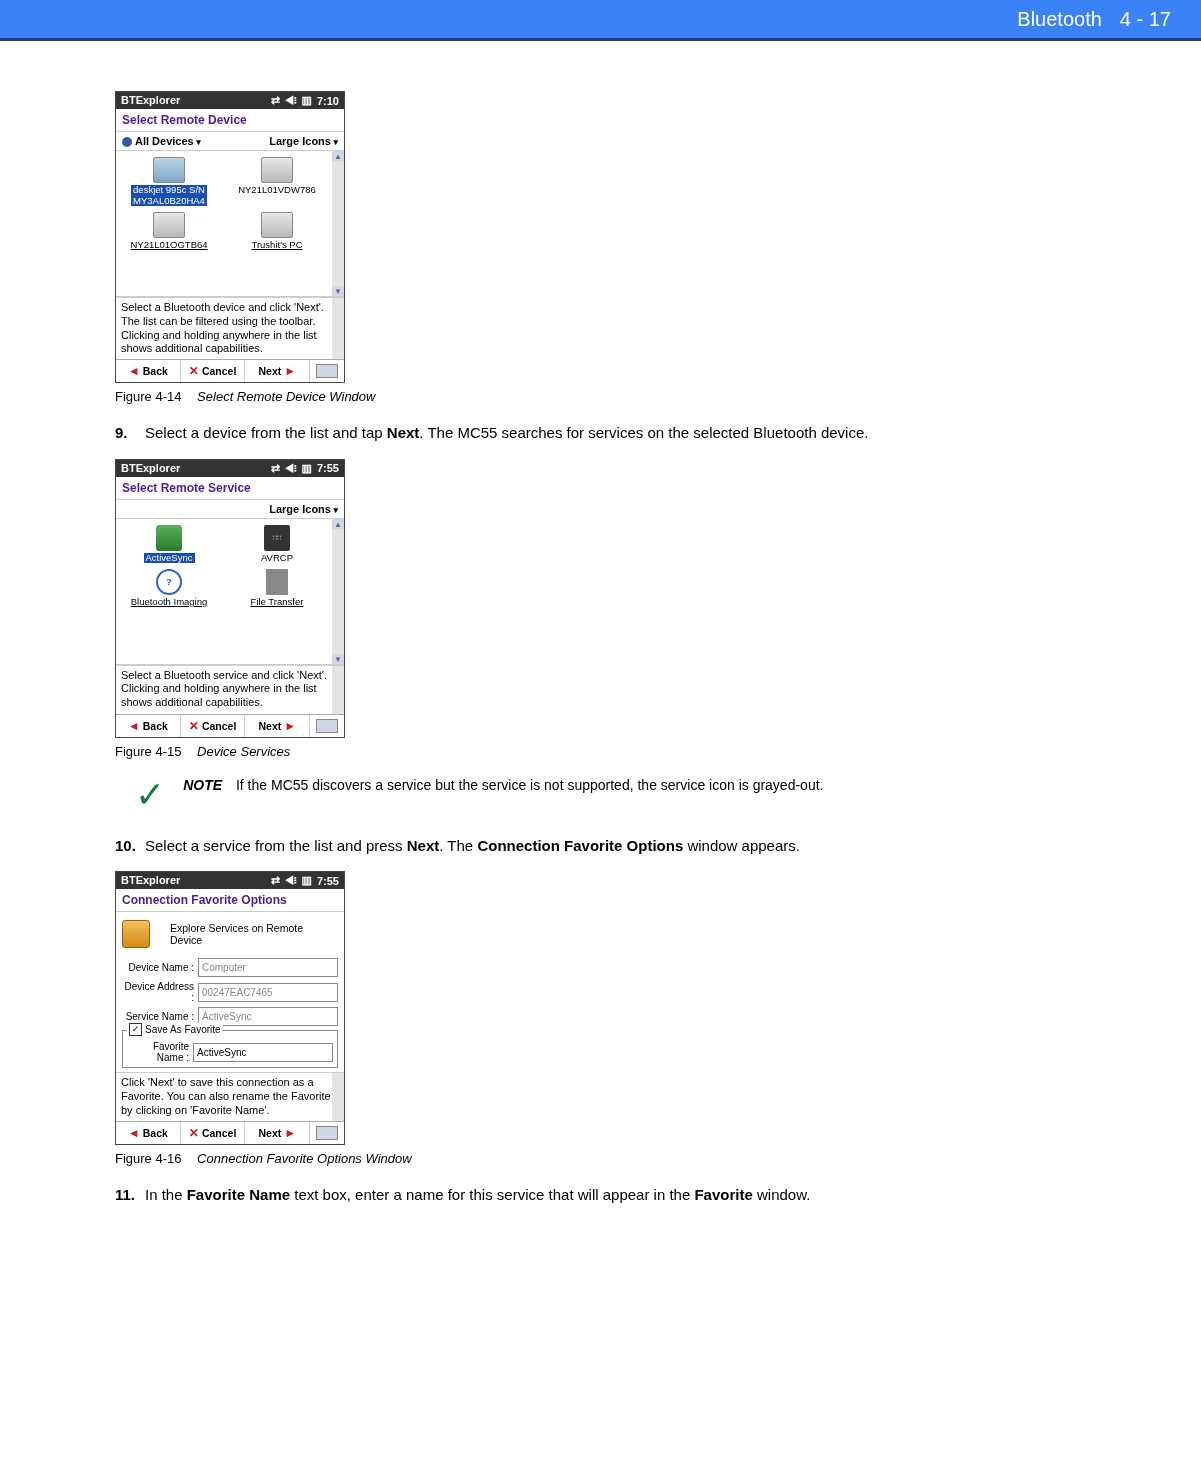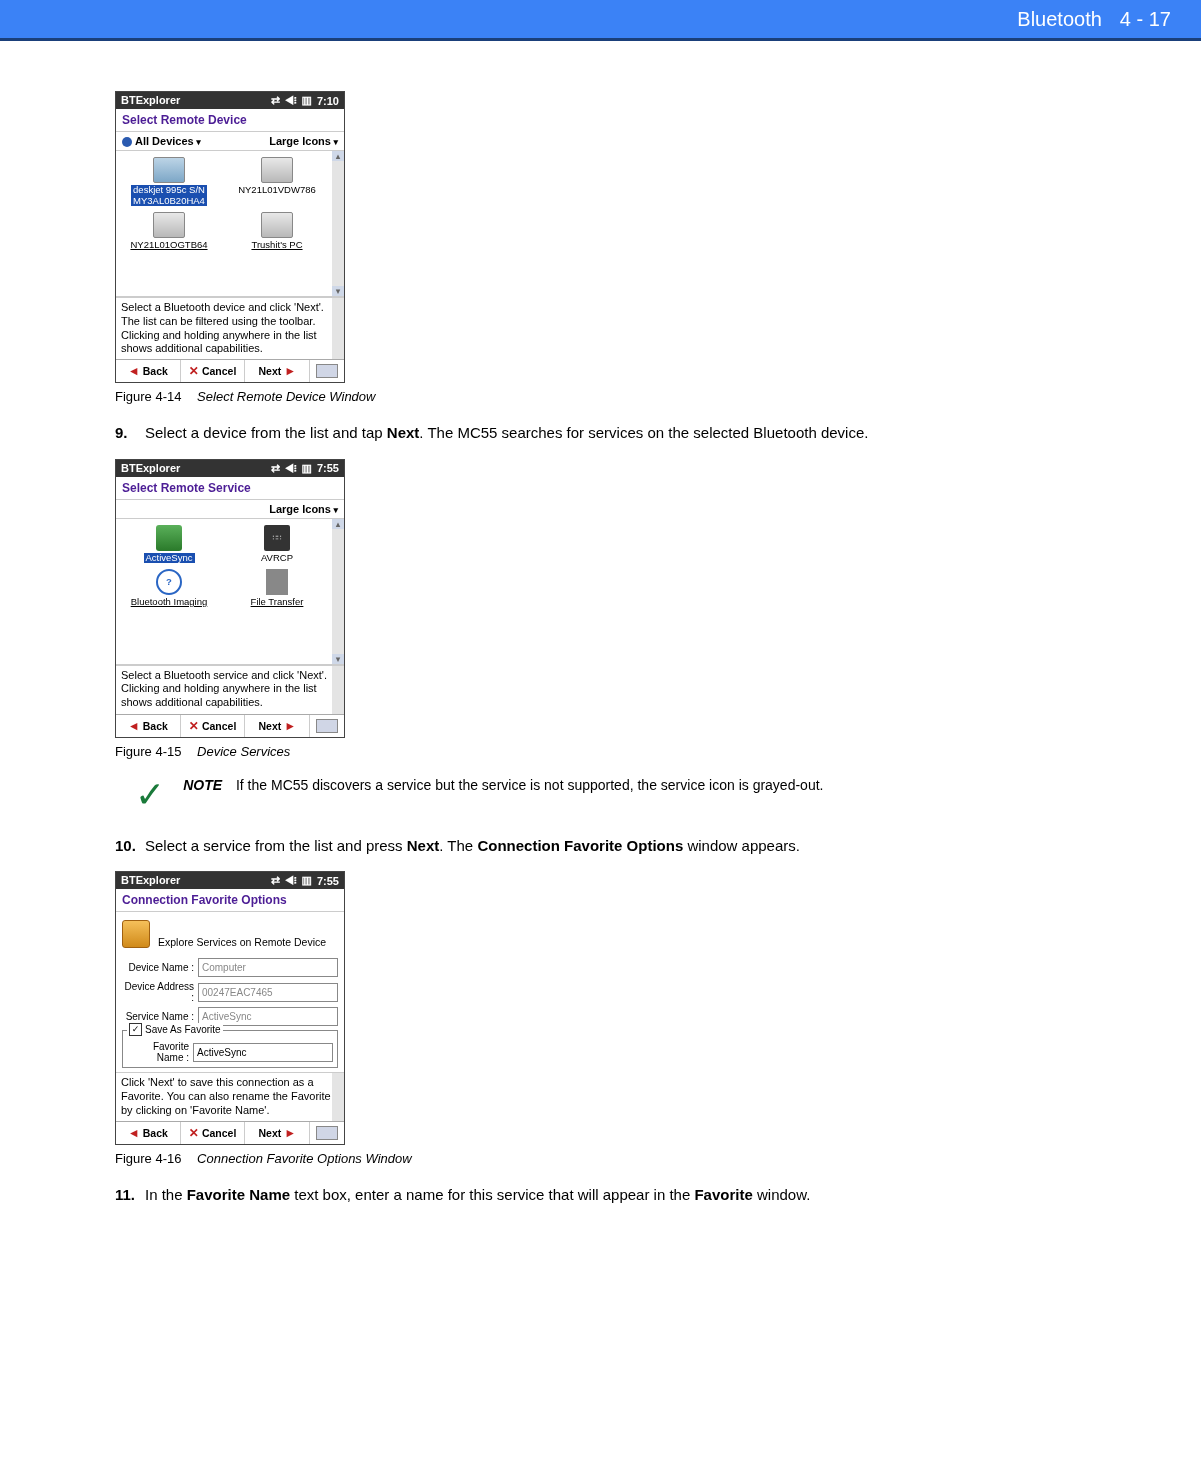--- a/index.html
+++ b/index.html
@@ -278,22 +278,22 @@
     height: 11px;
     border: 1px solid #333;
     display: inline-flex;
     align-items: center;
     justify-content: center;
     font-size: 9px;
     line-height: 1;
   }
   .explore-row {
     display: flex;
-    align-items: flex-end;
-    gap: 8px;
+    align-items: center;
+    gap: 20px;
     margin-bottom: 10px;
     font-size: 10.5px;
   }
   .explore-icon {
     width: 26px;
     height: 26px;
     background: linear-gradient(#f5c05a,#d08a1a);
     border: 1px solid #a06010;
     border-radius: 3px;
   }

